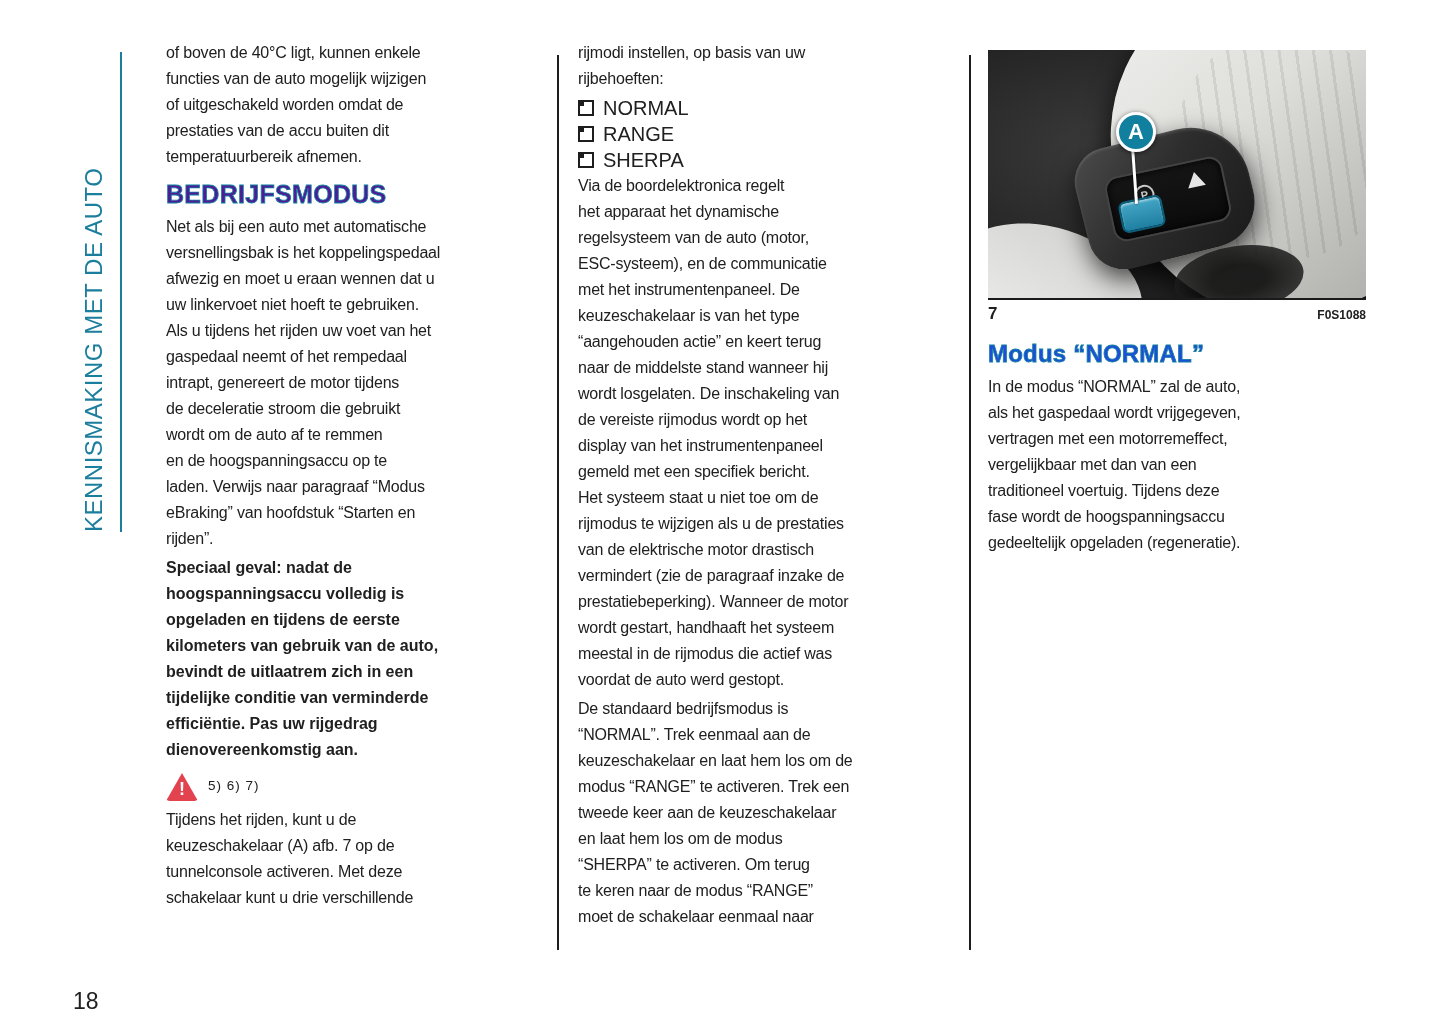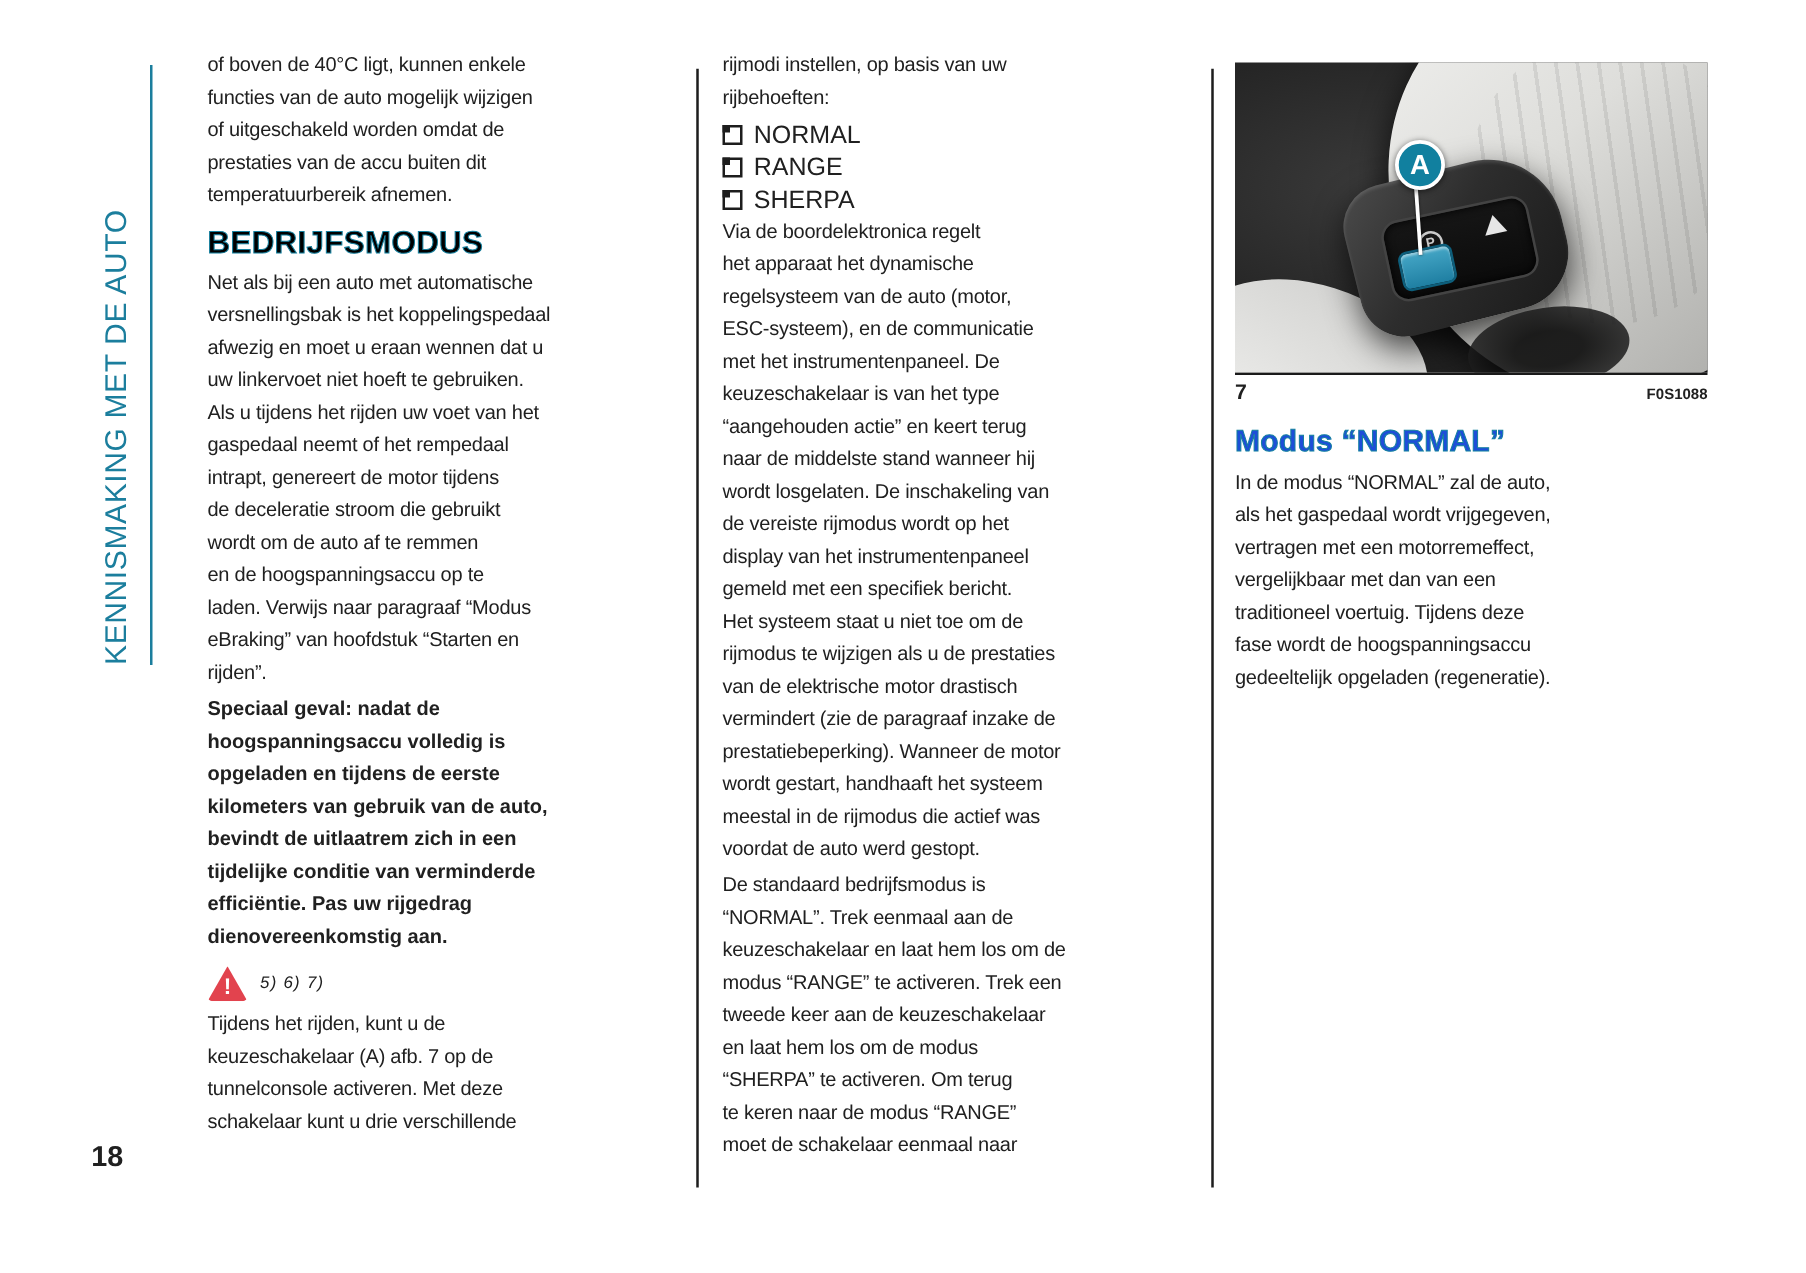--- a/index.html
+++ b/index.html
@@ -26,21 +26,21 @@
   .vrule{position:absolute;top:55px;width:2px;height:895px;background:#1d1d1d;}
   .vrule1{left:557px;}
   .vrule2{left:969px;}
   .para{
     margin:0 0 3px 0;font-size:16px;line-height:26px;white-space:pre-line;
     letter-spacing:-0.2px;
   }
   .para.bold{font-weight:bold;letter-spacing:0;}
   .h-caps{
     margin:10px 0 6px 0;font-size:25px;line-height:28px;font-weight:bold;
-    color:#000000;letter-spacing:0.3px;-webkit-text-stroke:0.8px #14809f;
+    color:#4c1d95;letter-spacing:0.3px;-webkit-text-stroke:0.8px #14809f;
   }
   .h-sub{
     margin:16px 0 6px 0;font-size:24px;line-height:28px;font-weight:bold;
     color:#1d4ed8;letter-spacing:0.2px;-webkit-text-stroke:0.8px #14809f;
   }
   
   .mode-list{margin:0;padding:0;list-style:none;}
   .mode-item{font-size:20px;line-height:26px;display:flex;align-items:center;}
   .bullet-sq{
     position:relative;display:inline-block;width:12px;height:12px;
@@ -54,21 +54,21 @@
   .warn-tri{
     position:relative;width:32px;height:28px;flex:0 0 auto;
     background:#e2434e;
     clip-path:polygon(50% 0%, 100% 100%, 0% 100%);
     border-radius:4px;
   }
   .warn-bang{
     position:absolute;left:0;right:0;top:6px;text-align:center;
     color:#ffffff;font-weight:bold;font-size:18px;line-height:20px;
   }
-  .warn-refs{font-size:13.5px;margin-left:10px;margin-bottom:8px;letter-spacing:1px;font-style:italic;}
+  .warn-refs{font-size:13.5px;margin-left:10px;margin-bottom:8px;letter-spacing:1px;}
   
   .fig{margin:10px 0 0 0;width:378px;}
   .photo{
     position:relative;width:378px;height:248px;overflow:hidden;
     background:radial-gradient(140% 120% at 30% 40%, #3a3a3a 0%, #242424 40%, #101010 100%);
     border-bottom:2px solid #1a1a1a;
   }
   .ph-seat{
     position:absolute;right:-58px;top:-70px;width:310px;height:340px;
     transform:rotate(-18deg);border-radius:48% 22% 40% 52%;
@@ -128,21 +128,21 @@
     background:#11809f;border:3px solid #ffffff;color:#ffffff;
     font-size:22px;font-weight:bold;display:flex;align-items:center;justify-content:center;
     z-index:5;box-shadow:0 1px 5px rgba(0,0,0,0.6);
   }
   .fig-cap{
     display:flex;justify-content:space-between;align-items:baseline;margin-top:4px;
   }
   .fig-num{font-size:17px;font-weight:bold;}
   .fig-code{font-size:12px;font-weight:bold;}
   
-  .page-num{position:absolute;left:73px;top:912px;font-size:23px;font-weight:bold;}
+  .page-num{position:absolute;left:73px;top:988px;font-size:23px;font-weight:normal;}
 </style>
 </head>
 <body>
 
 <div class="sidebar-text">KENNISMAKING MET DE AUTO</div>
 <div class="sidebar-rule"></div>
 
 <div class="vrule vrule1"></div>
 <div class="vrule vrule2"></div>
 

